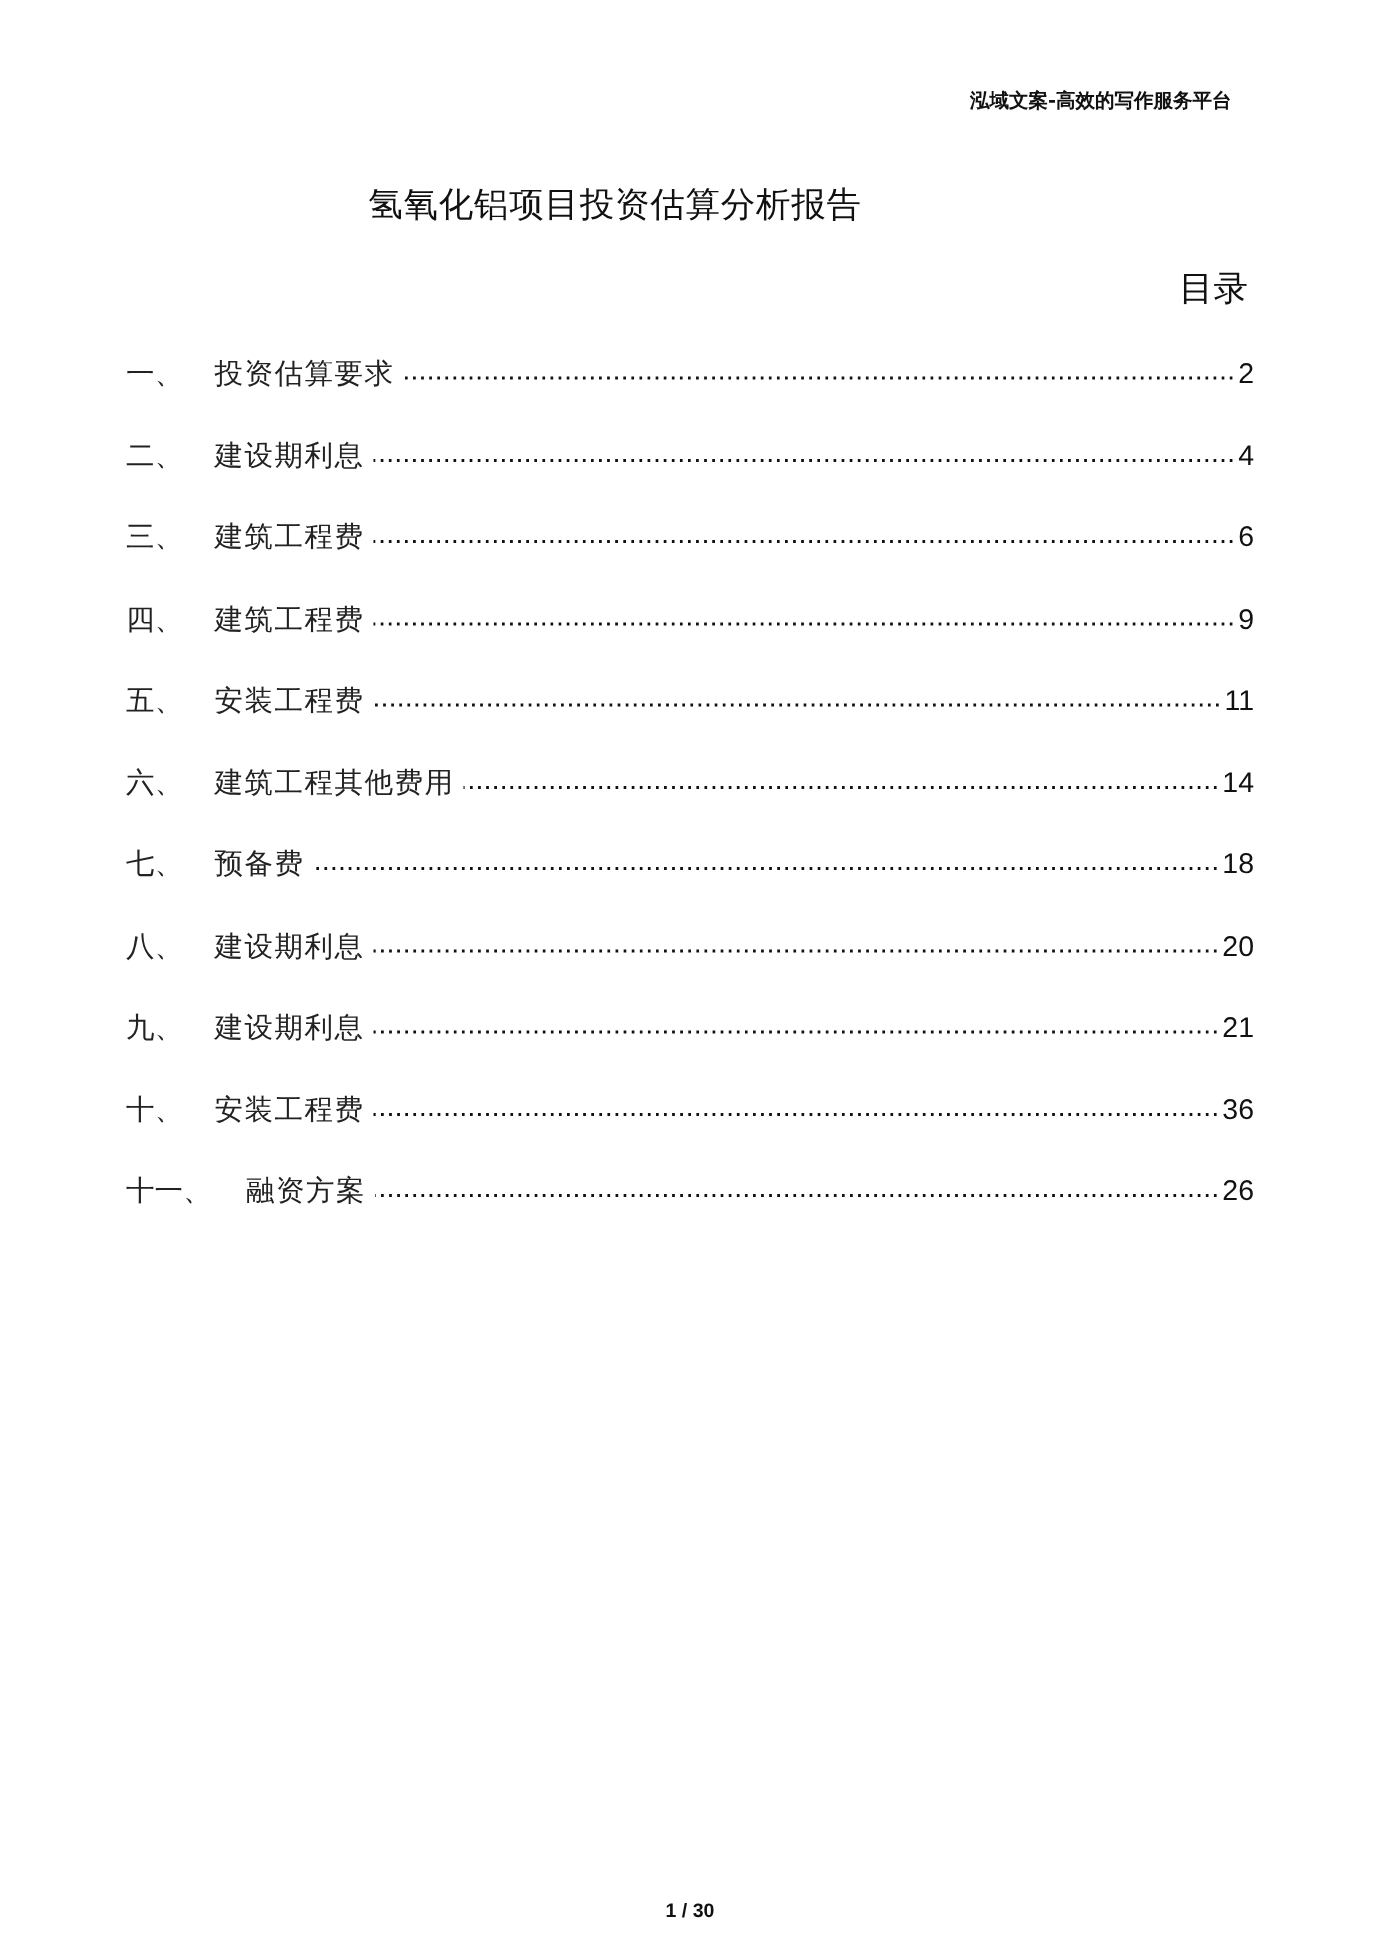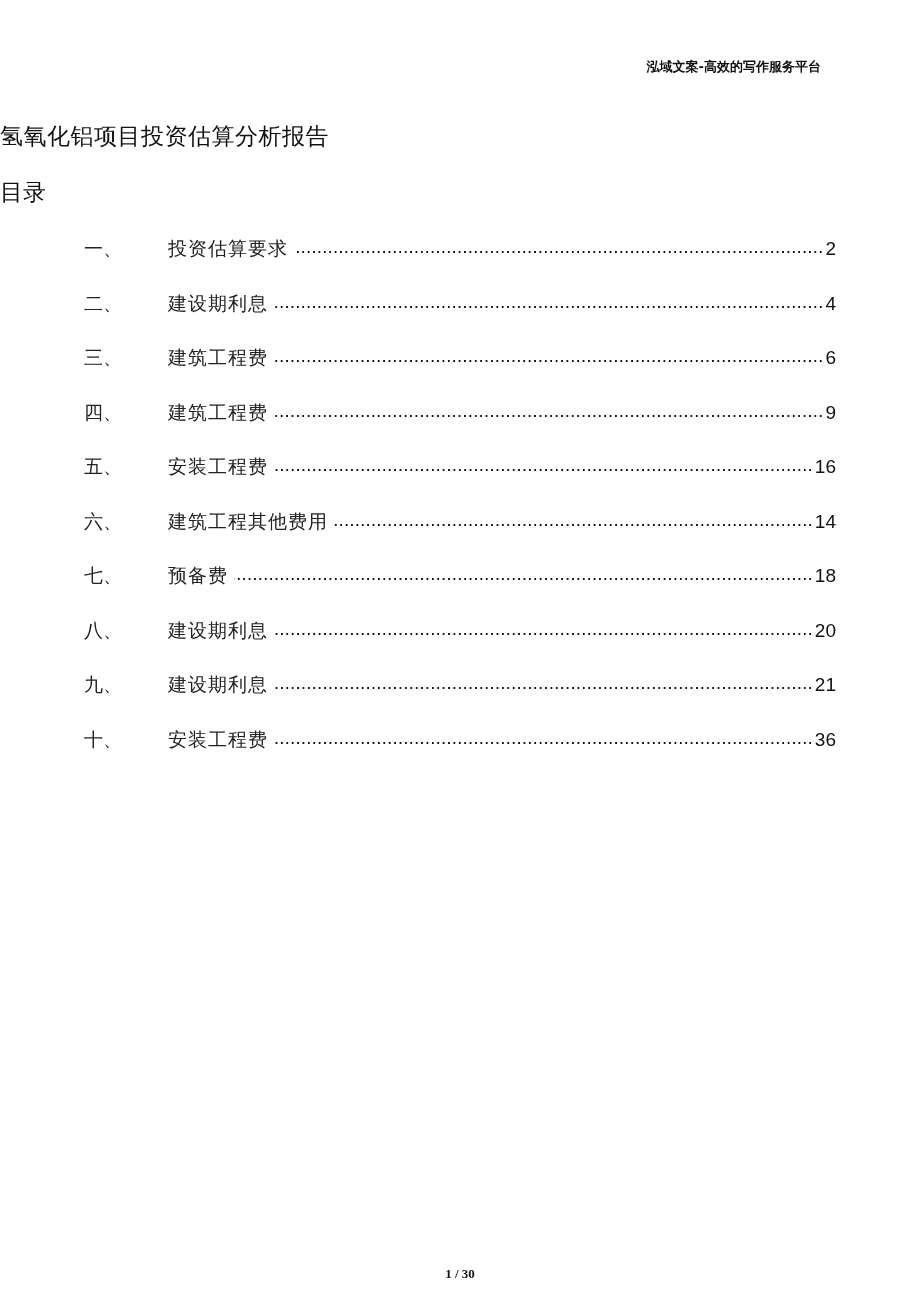--- a/index.html
+++ b/index.html
@@ -7,47 +7,47 @@
     width: 920px; height: 1302px; position: relative; overflow: hidden;
     font-family: "DejaVu Sans", "Liberation Sans", sans-serif; color: #000;
   }
   .header-text {
     position: absolute; right: 99px; top: 58px;
     font-size: 13px; font-weight: bold; color: #111;
     letter-spacing: 0px;
   }
   .doc-title {
     position: absolute; left: 0; width: 820px; top: 121px;
-    font-size: 23px; color: #111; letter-spacing: 0.5px;
+    text-align: center; font-size: 23px; color: #111; letter-spacing: 0.5px;
   }
   .toc-title {
     position: absolute; left: 0; width: 832px; top: 177px;
-    text-align: left; font-size: 23px; color: #111;
+    text-align: right; font-size: 23px; color: #111;
   }
   .toc {
     position: absolute; left: 84px; top: 236px; width: 752px;
   }
   .toc-row {
     display: flex; align-items: baseline; height: 54.5px;
     font-size: 19px; color: #222;
   }
   .toc-num { flex: 0 0 auto; width: 59px; white-space: nowrap; }
   .toc-num.wide { width: 80px; }
-  .toc-label { flex: 0 0 auto; white-space: nowrap; letter-spacing: 1px; margin-left: 25px; }
+  .toc-label { flex: 0 0 auto; white-space: nowrap; letter-spacing: 1px; }
   .toc-dots {
     flex: 1 1 auto; margin: 0 2px 0 6px; height: 2px; position: relative; top: -2px;
     background-image: radial-gradient(circle, #111 0.9px, transparent 1.1px);
     background-size: 5.4px 2px; background-repeat: repeat-x; background-position: right center;
   }
   .toc-page {
     flex: 0 0 auto; font-family: "Liberation Sans", sans-serif; font-size: 19px; color: #111;
   }
   .footer-page {
     position: absolute; left: 0; width: 920px; top: 1266px;
-    text-align: center; font-family: Liberation Serif, serif; font-weight: bold;
+    text-align: center; font-family: Liberation Sans, sans-serif; font-weight: bold;
     font-size: 13px; color: #111;
   }
 </style>
 </head>
 <body>
 
 <div class="header-text">泓域文案-高效的写作服务平台</div>
 
 <div class="doc-title">氢氧化铝项目投资估算分析报告</div>
 <div class="toc-title">目录</div>
@@ -74,21 +74,21 @@
   <div class="toc-row">
     <span class="toc-num">四、</span>
     <span class="toc-label">建筑工程费</span>
     <span class="toc-dots"></span>
     <span class="toc-page">9</span>
   </div>
   <div class="toc-row">
     <span class="toc-num">五、</span>
     <span class="toc-label">安装工程费</span>
     <span class="toc-dots"></span>
-    <span class="toc-page">16</span>
+    <span class="toc-page">11</span>
   </div>
   <div class="toc-row">
     <span class="toc-num">六、</span>
     <span class="toc-label">建筑工程其他费用</span>
     <span class="toc-dots"></span>
     <span class="toc-page">14</span>
   </div>
   <div class="toc-row">
     <span class="toc-num">七、</span>
     <span class="toc-label">预备费</span>
@@ -106,15 +106,21 @@
     <span class="toc-label">建设期利息</span>
     <span class="toc-dots"></span>
     <span class="toc-page">21</span>
   </div>
   <div class="toc-row">
     <span class="toc-num">十、</span>
     <span class="toc-label">安装工程费</span>
     <span class="toc-dots"></span>
     <span class="toc-page">36</span>
   </div>
+  <div class="toc-row">
+    <span class="toc-num wide">十一、</span>
+    <span class="toc-label">融资方案</span>
+    <span class="toc-dots"></span>
+    <span class="toc-page">26</span>
+  </div>
 </div>
 
 <div class="footer-page">1 / 30</div>
 
 </body></html>

